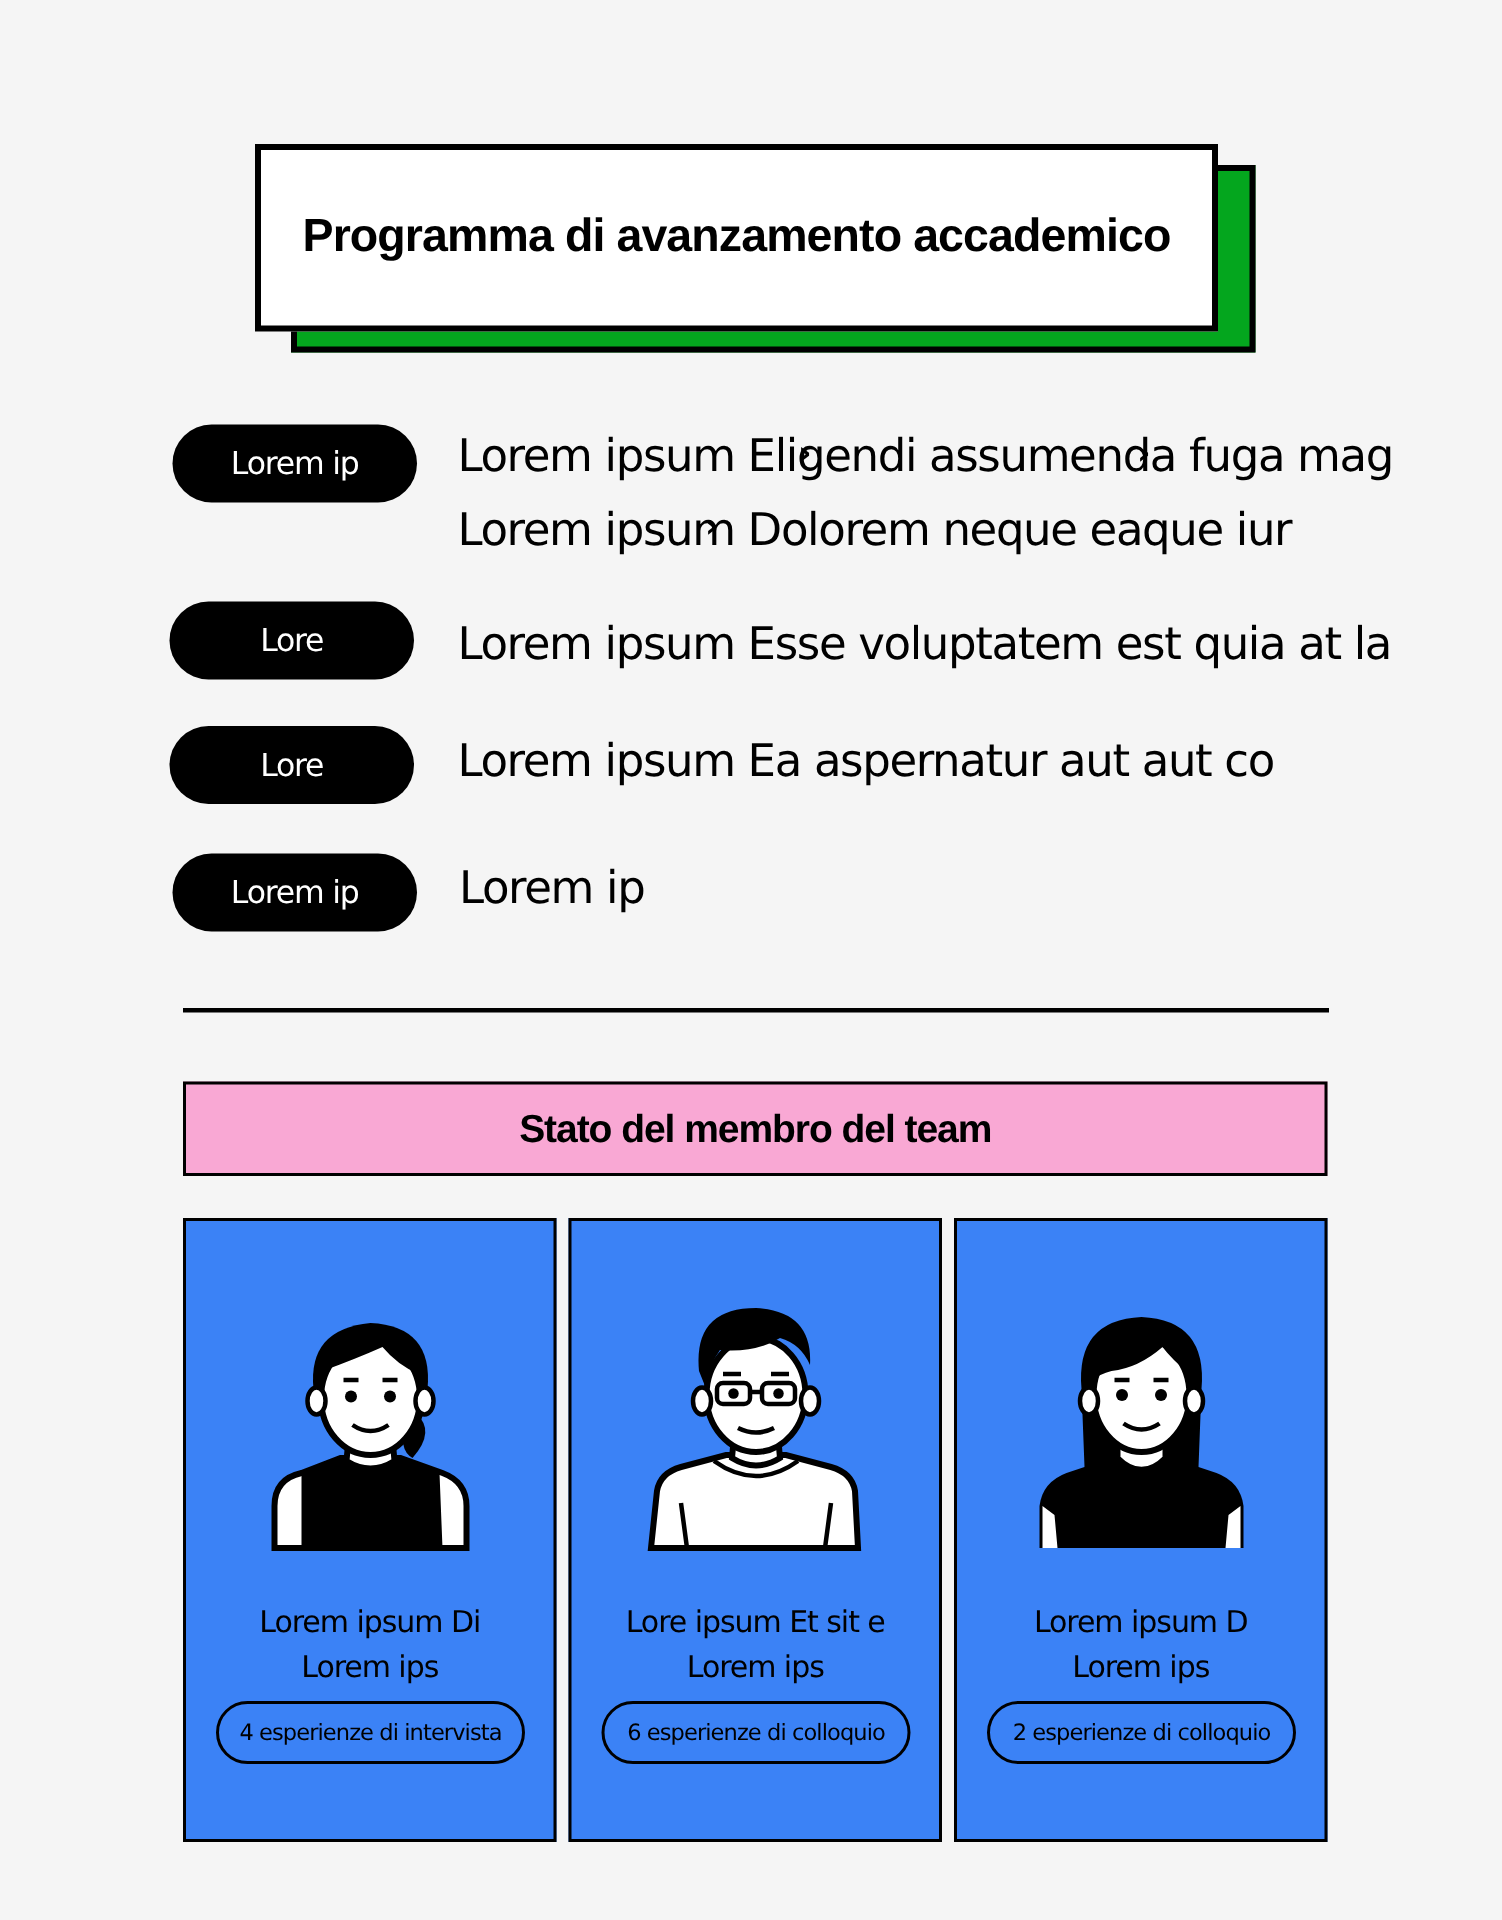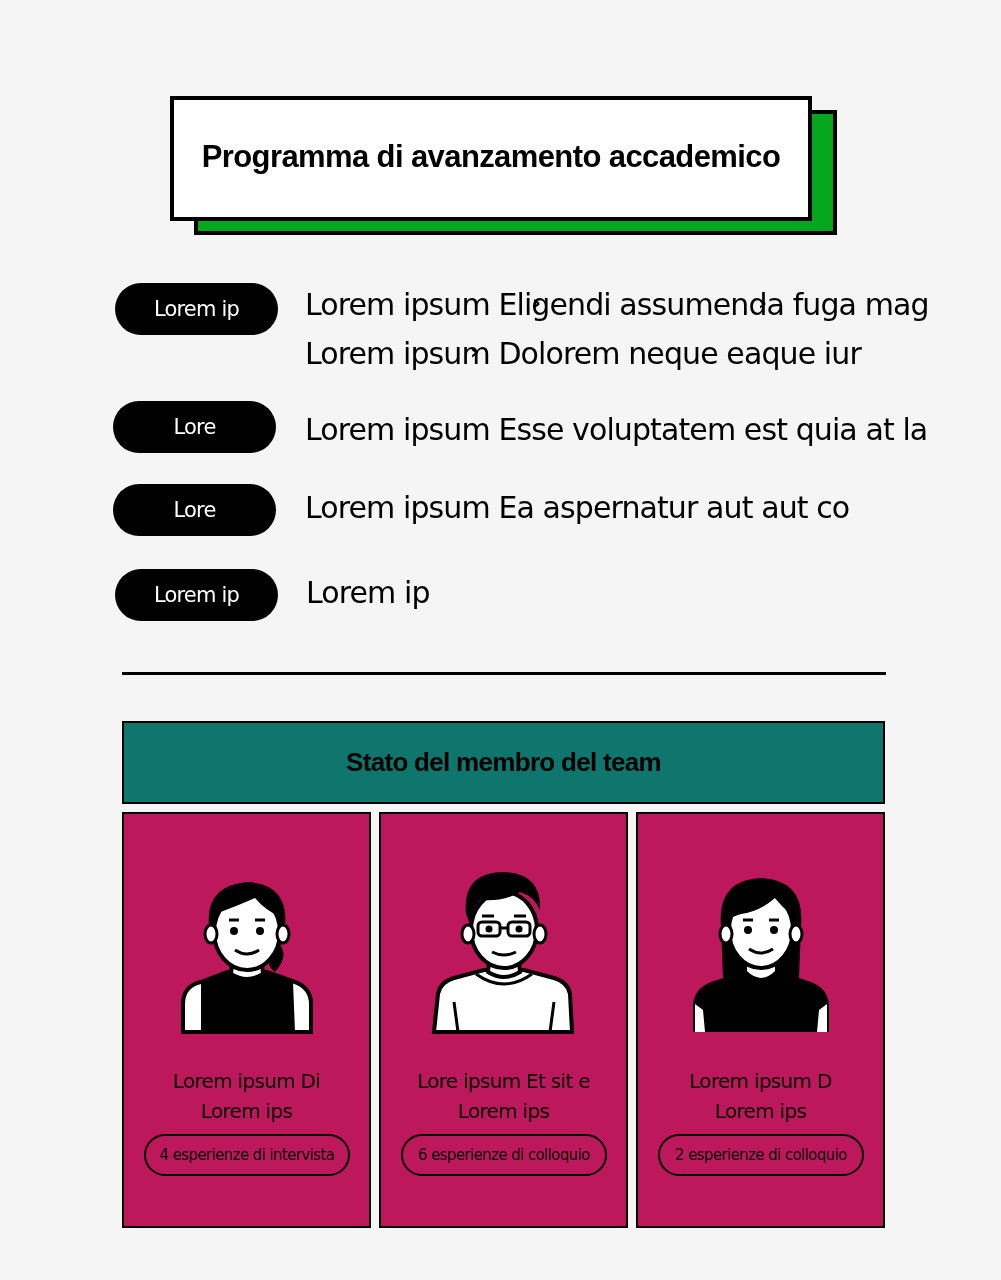--- a/index.html
+++ b/index.html
@@ -42,30 +42,30 @@
     white-space: nowrap; line-height: 32px;
   }
   .chev {
     position: absolute; font-family: "DejaVu Sans", sans-serif;
     font-size: 22px; font-weight: bold;
   }
   .divider {
     position: absolute; left: 122px; top: 672px; width: 764px; height: 3px; background: #000;
   }
   .team-header {
-    position: absolute; left: 122px; top: 721px; width: 763px; height: 83px;
-    box-sizing: border-box; background: #0f766e; border: 2px solid #000;
+    position: absolute; left: 122px; top: 721px; width: 763px; height: 63px;
+    box-sizing: border-box; background: #f9a8d4; border: 2px solid #000;
     display: flex; align-items: center; justify-content: center;
   }
   .team-title {
     font-weight: bold; font-size: 26px; letter-spacing: -0.7px;
   }
   .card {
     position: absolute; top: 812px; width: 249px; height: 416px;
-    box-sizing: border-box; background: #be185d; border: 2px solid #000;
+    box-sizing: border-box; background: #3b82f6; border: 2px solid #000;
   }
   .avatar { position: absolute; left: 50%; top: 40px; transform: translateX(-50%); width: 160px; height: 180px; }
   .card-name {
     position: absolute; top: 252px; left: 0; right: 0; text-align: center;
     font-family: "DejaVu Sans", sans-serif; font-size: 20px; letter-spacing: -0.7px; line-height: 30px;
   }
   .card-badge {
     position: absolute; top: 320px; left: 20px; width: 206px; height: 42px;
     box-sizing: border-box; border: 2px solid #000; border-radius: 21px;
     display: flex; align-items: center; justify-content: center;

